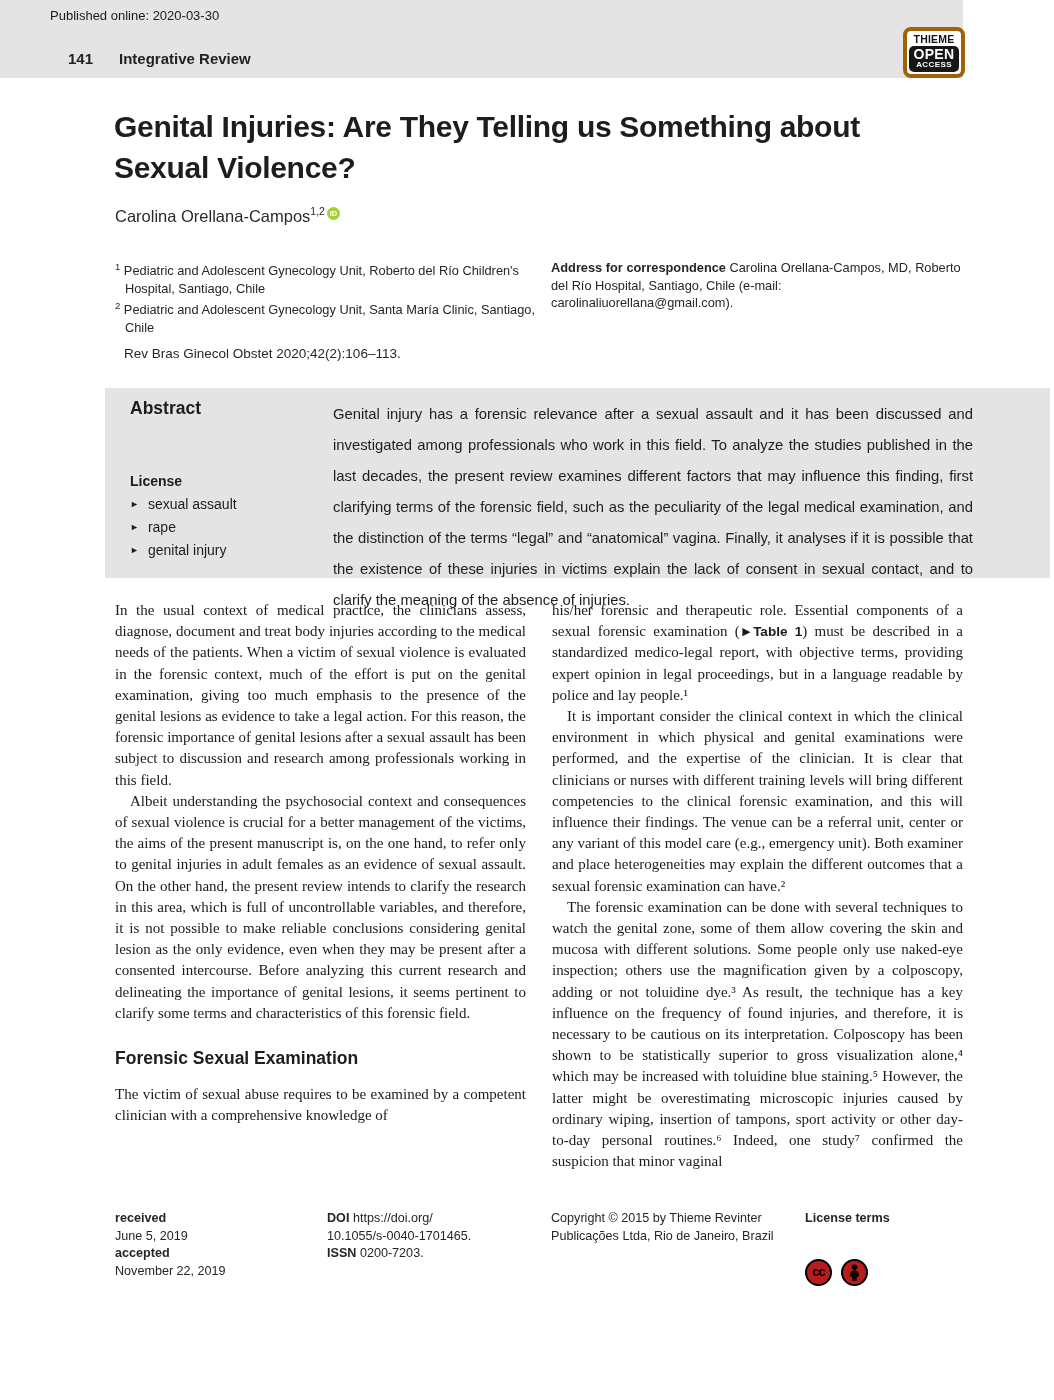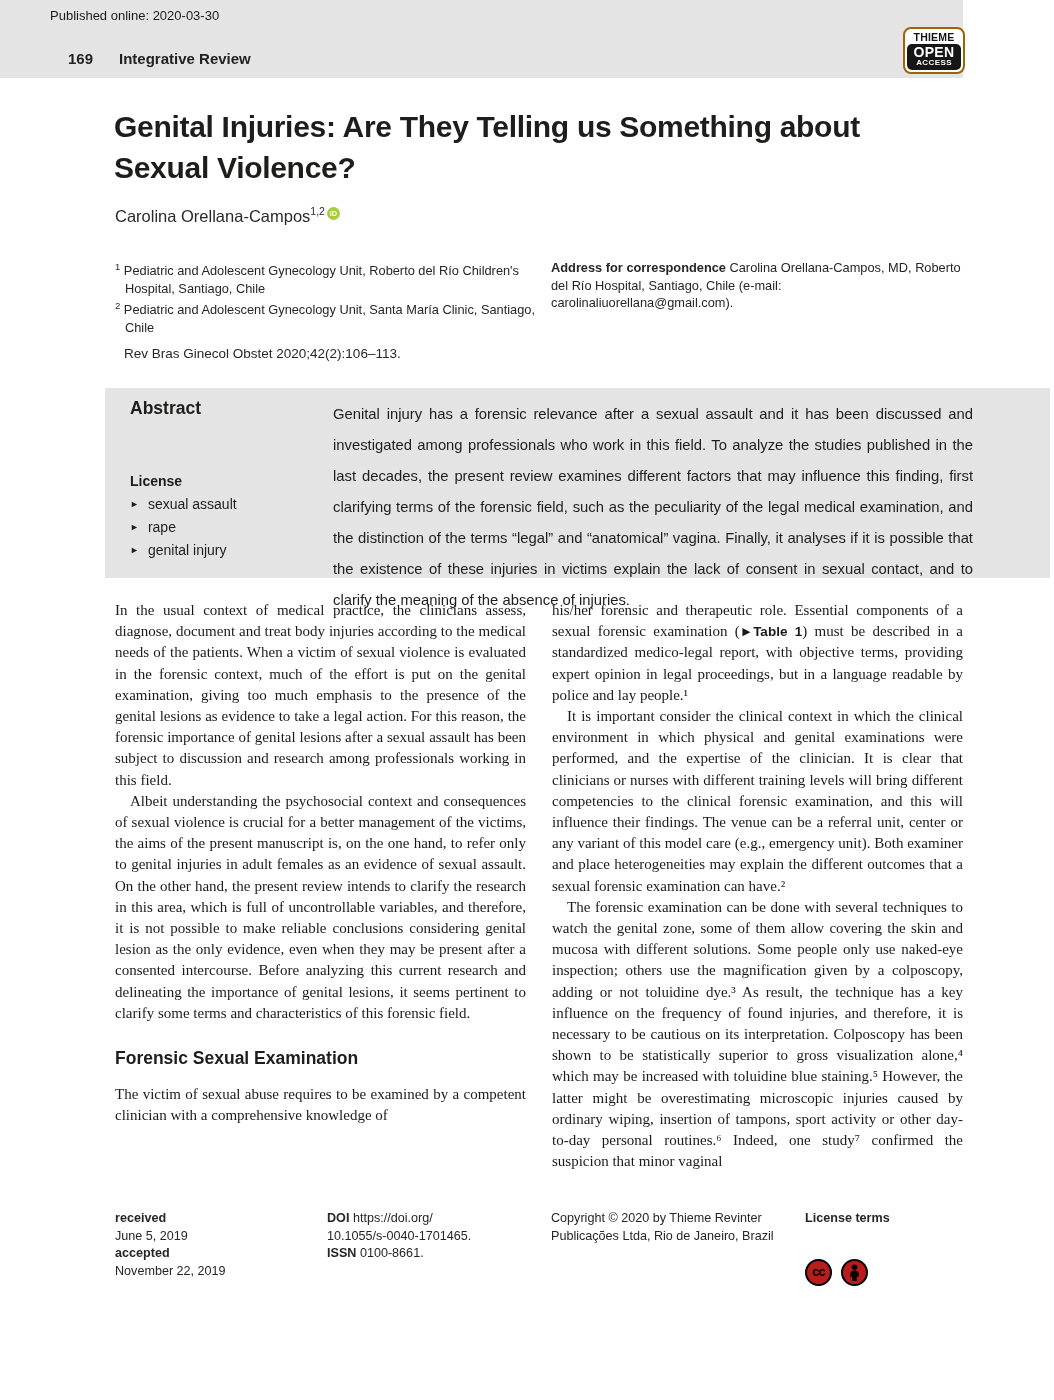--- a/index.html
+++ b/index.html
@@ -19,21 +19,21 @@
     width: 963px; height: 78px;
     background: #e4e4e4;
   }
   .published { position: absolute; left: 50px; top: 8px; font-size: 13px; color: #1a1a1a; }
   .pagerow { position: absolute; left: 68px; top: 50px; font-size: 15px; font-weight: 700; color: #222; }
   .pagerow .pagenum { margin-right: 26px; }
 
   
   .logo {
     position: absolute; left: 903px; top: 27px; width: 62px;
-    background: #fff; border: 2px solid #a16207; border-radius: 8px;
+    background: #fff; border: 4px solid #a16207; border-radius: 8px;
     padding: 2px 2px 2px; text-align: center;
   }
   .logo-brand { font-size: 10.5px; font-weight: 700; letter-spacing: 0.2px; color: #141414; line-height: 13px; }
   .logo-open-box { background: #161616; border-radius: 5px; color: #fff; padding: 2px 0 3px; }
   .logo-open { font-size: 14px; font-weight: 700; line-height: 13px; letter-spacing: 0.3px; }
   .logo-access { font-size: 8px; font-weight: 700; line-height: 8px; letter-spacing: 0.4px; }
 
   
   .title {
     position: absolute; left: 114px; top: 106px; width: 800px;
@@ -101,21 +101,21 @@
   }
 </style>
 </head>
 <body>
 
 <div class="page">
 
   <div class="band">
     <div class="published">Published online: 2020-03-30</div>
     <div class="pagerow">
-      <span class="pagenum">169</span><span>Integrative Review</span>
+      <span class="pagenum">141</span><span>Integrative Review</span>
     </div>
   </div>
 
   <div class="logo">
     <div class="logo-brand">THIEME</div>
     <div class="logo-open-box">
       <div class="logo-open">OPEN</div>
       <div class="logo-access">ACCESS</div>
     </div>
   </div>
@@ -172,24 +172,24 @@
   <div class="footer">
     <div class="fc1">
       <div class="fbold">received</div>
       <div>June 5, 2019</div>
       <div class="fbold">accepted</div>
       <div>November 22, 2019</div>
     </div>
     <div class="fc2">
       <div><span class="fbold">DOI</span><span class="doi-link"> https://doi.org/</span></div>
       <div class="doi-link">10.1055/s-0040-1701465.</div>
-      <div><span class="fbold">ISSN</span><span> 0100-8661.</span></div>
+      <div><span class="fbold">ISSN</span><span> 0200-7203.</span></div>
     </div>
     <div class="fc3">
-      <div>Copyright © 2020 by Thieme Revinter</div>
+      <div>Copyright © 2015 by Thieme Revinter</div>
       <div>Publicações Ltda, Rio de Janeiro, Brazil</div>
     </div>
     <div class="fc4">
       <div class="fbold">License terms</div>
       <div class="cc-row">
         <div class="cc-circle">cc</div>
         <div class="cc-circle">
           <svg width="15" height="17" viewBox="0 0 14 16">
             <circle cx="7" cy="3" r="2.6" fill="#000"></circle>
             <path d="M7 6.2 C4.4 6.2 3 7.6 3 9.6 L3 12 L4.9 12 L4.9 16 L9.1 16 L9.1 12 L11 12 L11 9.6 C11 7.6 9.6 6.2 7 6.2 Z" fill="#000"></path>

